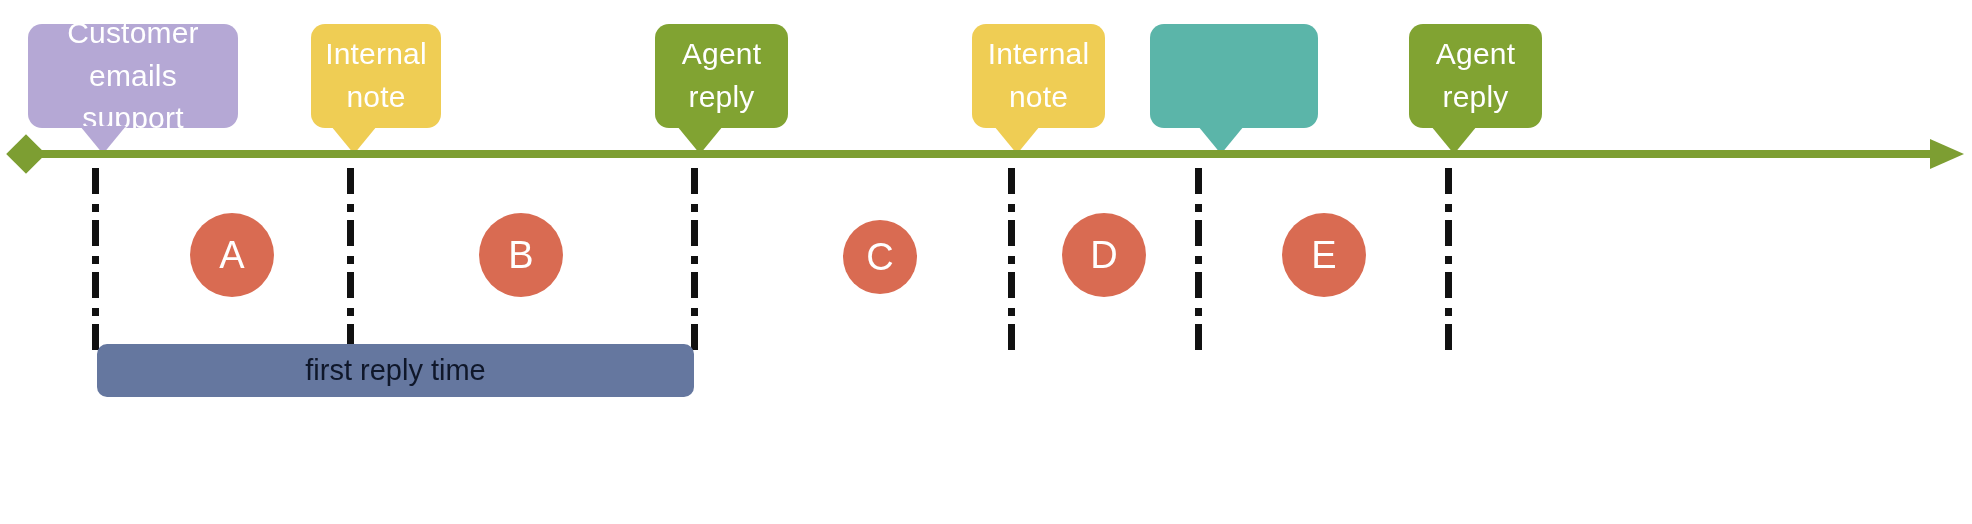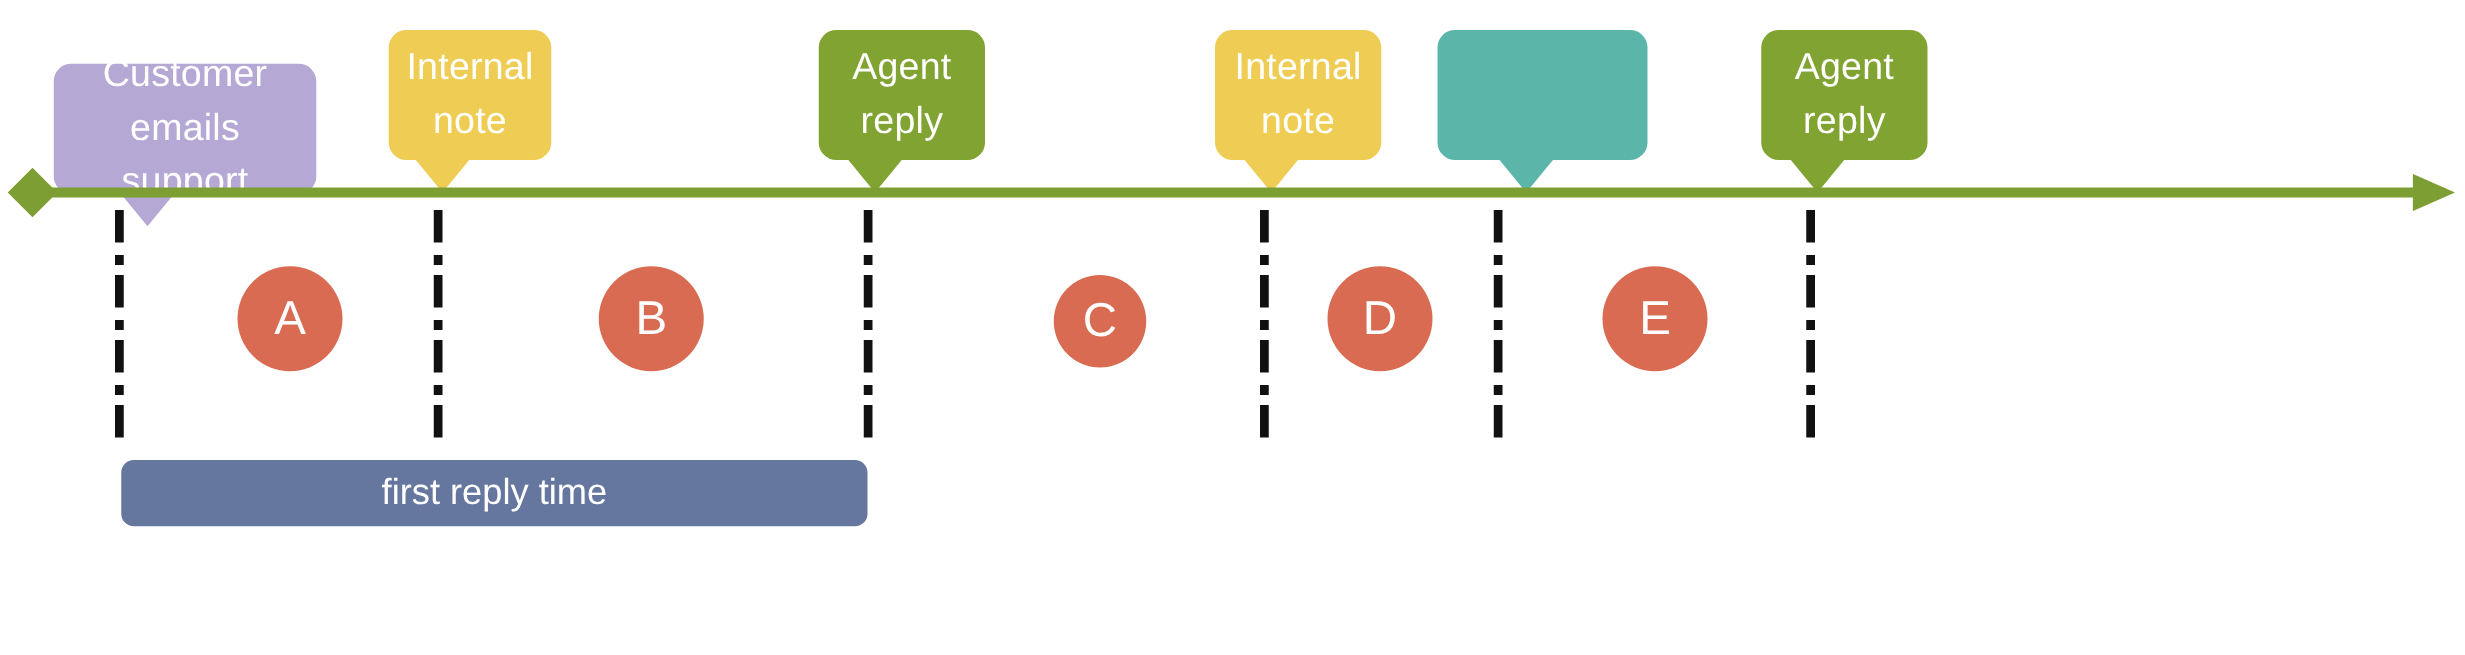--- a/index.html
+++ b/index.html
@@ -104,35 +104,34 @@
     justify-content: center;
     font-size: 38px;
     font-weight: 400;
   }
 
   
   #frt-bar {
     position: absolute;
     background: #65779f;
     border-radius: 10px;
-    color: #ffffff;
+    color: #0f172a;
     display: flex;
     align-items: center;
     justify-content: center;
     font-size: 29px;
-    margin-top: 24px;
   }
 </style>
 </head>
 <body>
 
 <div id="stage">
 
   <div id="callouts">
-      <div class="callout" style="left: 43px; top: 24px; width: 210px; height: 104px; background: rgb(181, 168, 213); margin-top: 27px;">
+      <div class="callout" style="left: 28px; top: 24px; width: 210px; height: 104px; background: rgb(181, 168, 213);">
         <span class="callout-label">Customer
 emails support</span>
         <span class="tail" style="left: 52px; background: rgb(181, 168, 213);"></span>
       </div>
       <div class="callout" style="left: 311px; top: 24px; width: 130px; height: 104px; background: rgb(239, 205, 84);">
         <span class="callout-label">Internal
 note</span>
         <span class="tail" style="left: 20px; background: rgb(239, 205, 84);"></span>
       </div>
       <div class="callout" style="left: 655px; top: 24px; width: 133px; height: 104px; background: rgb(129, 163, 50);">

